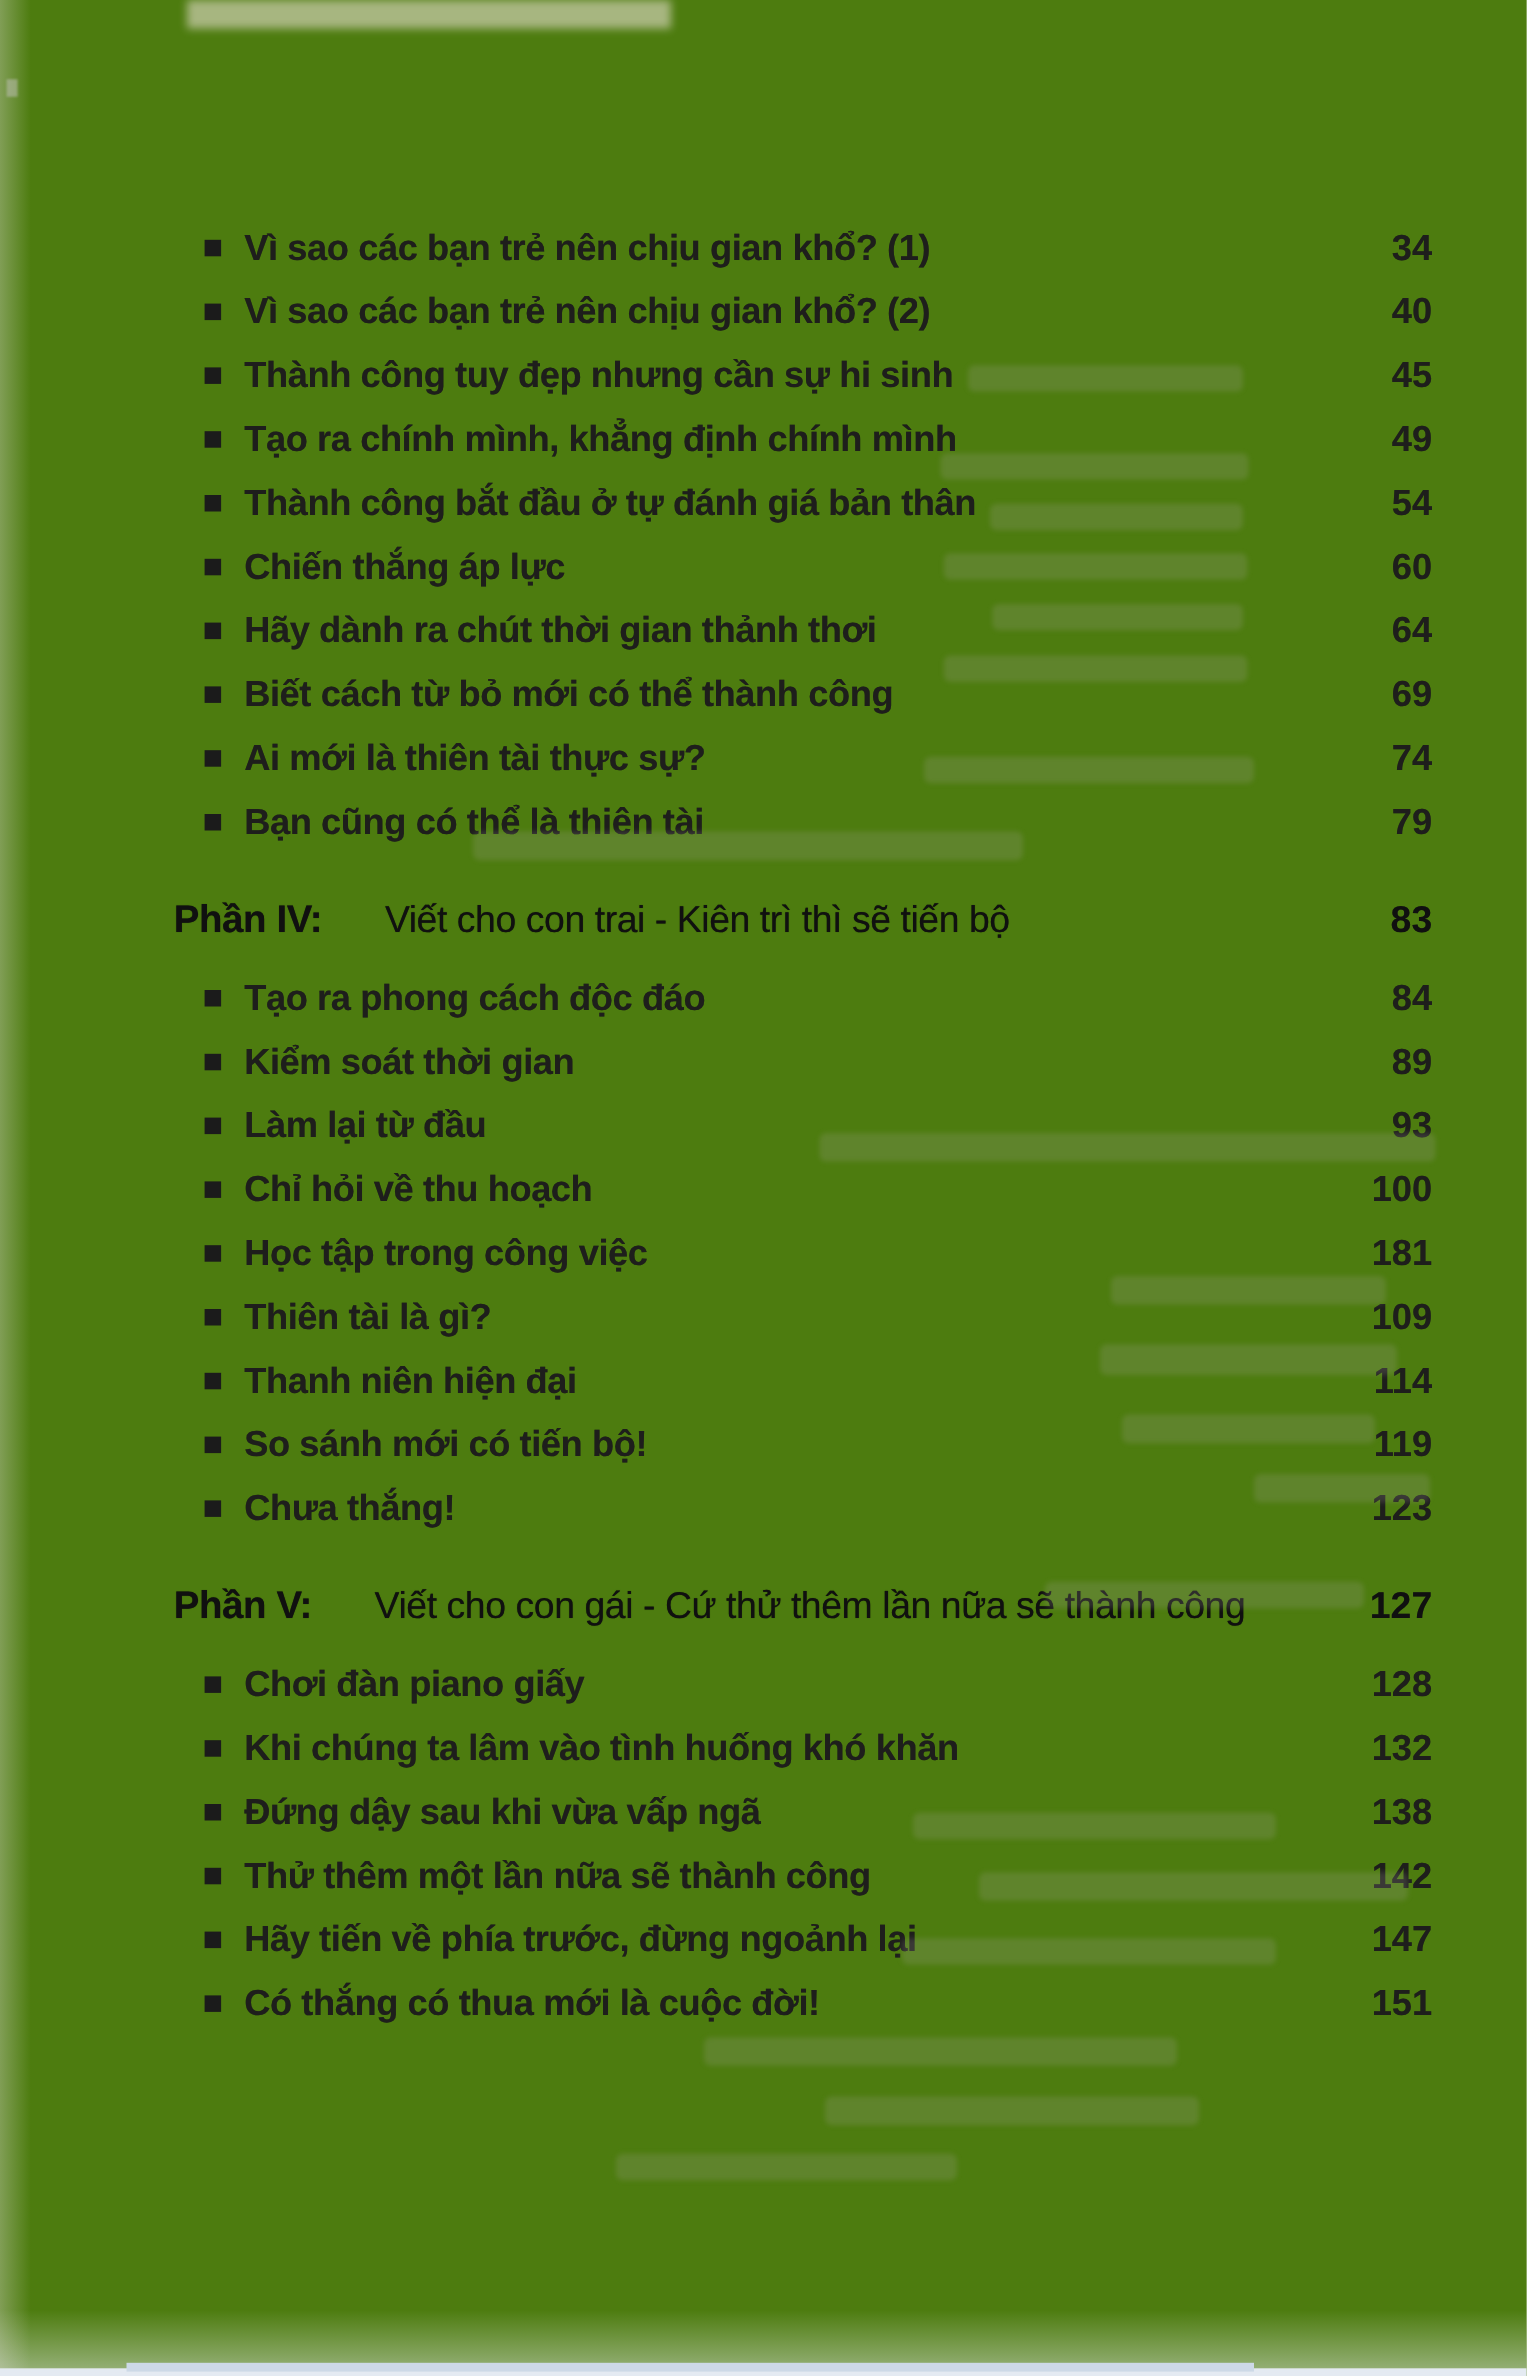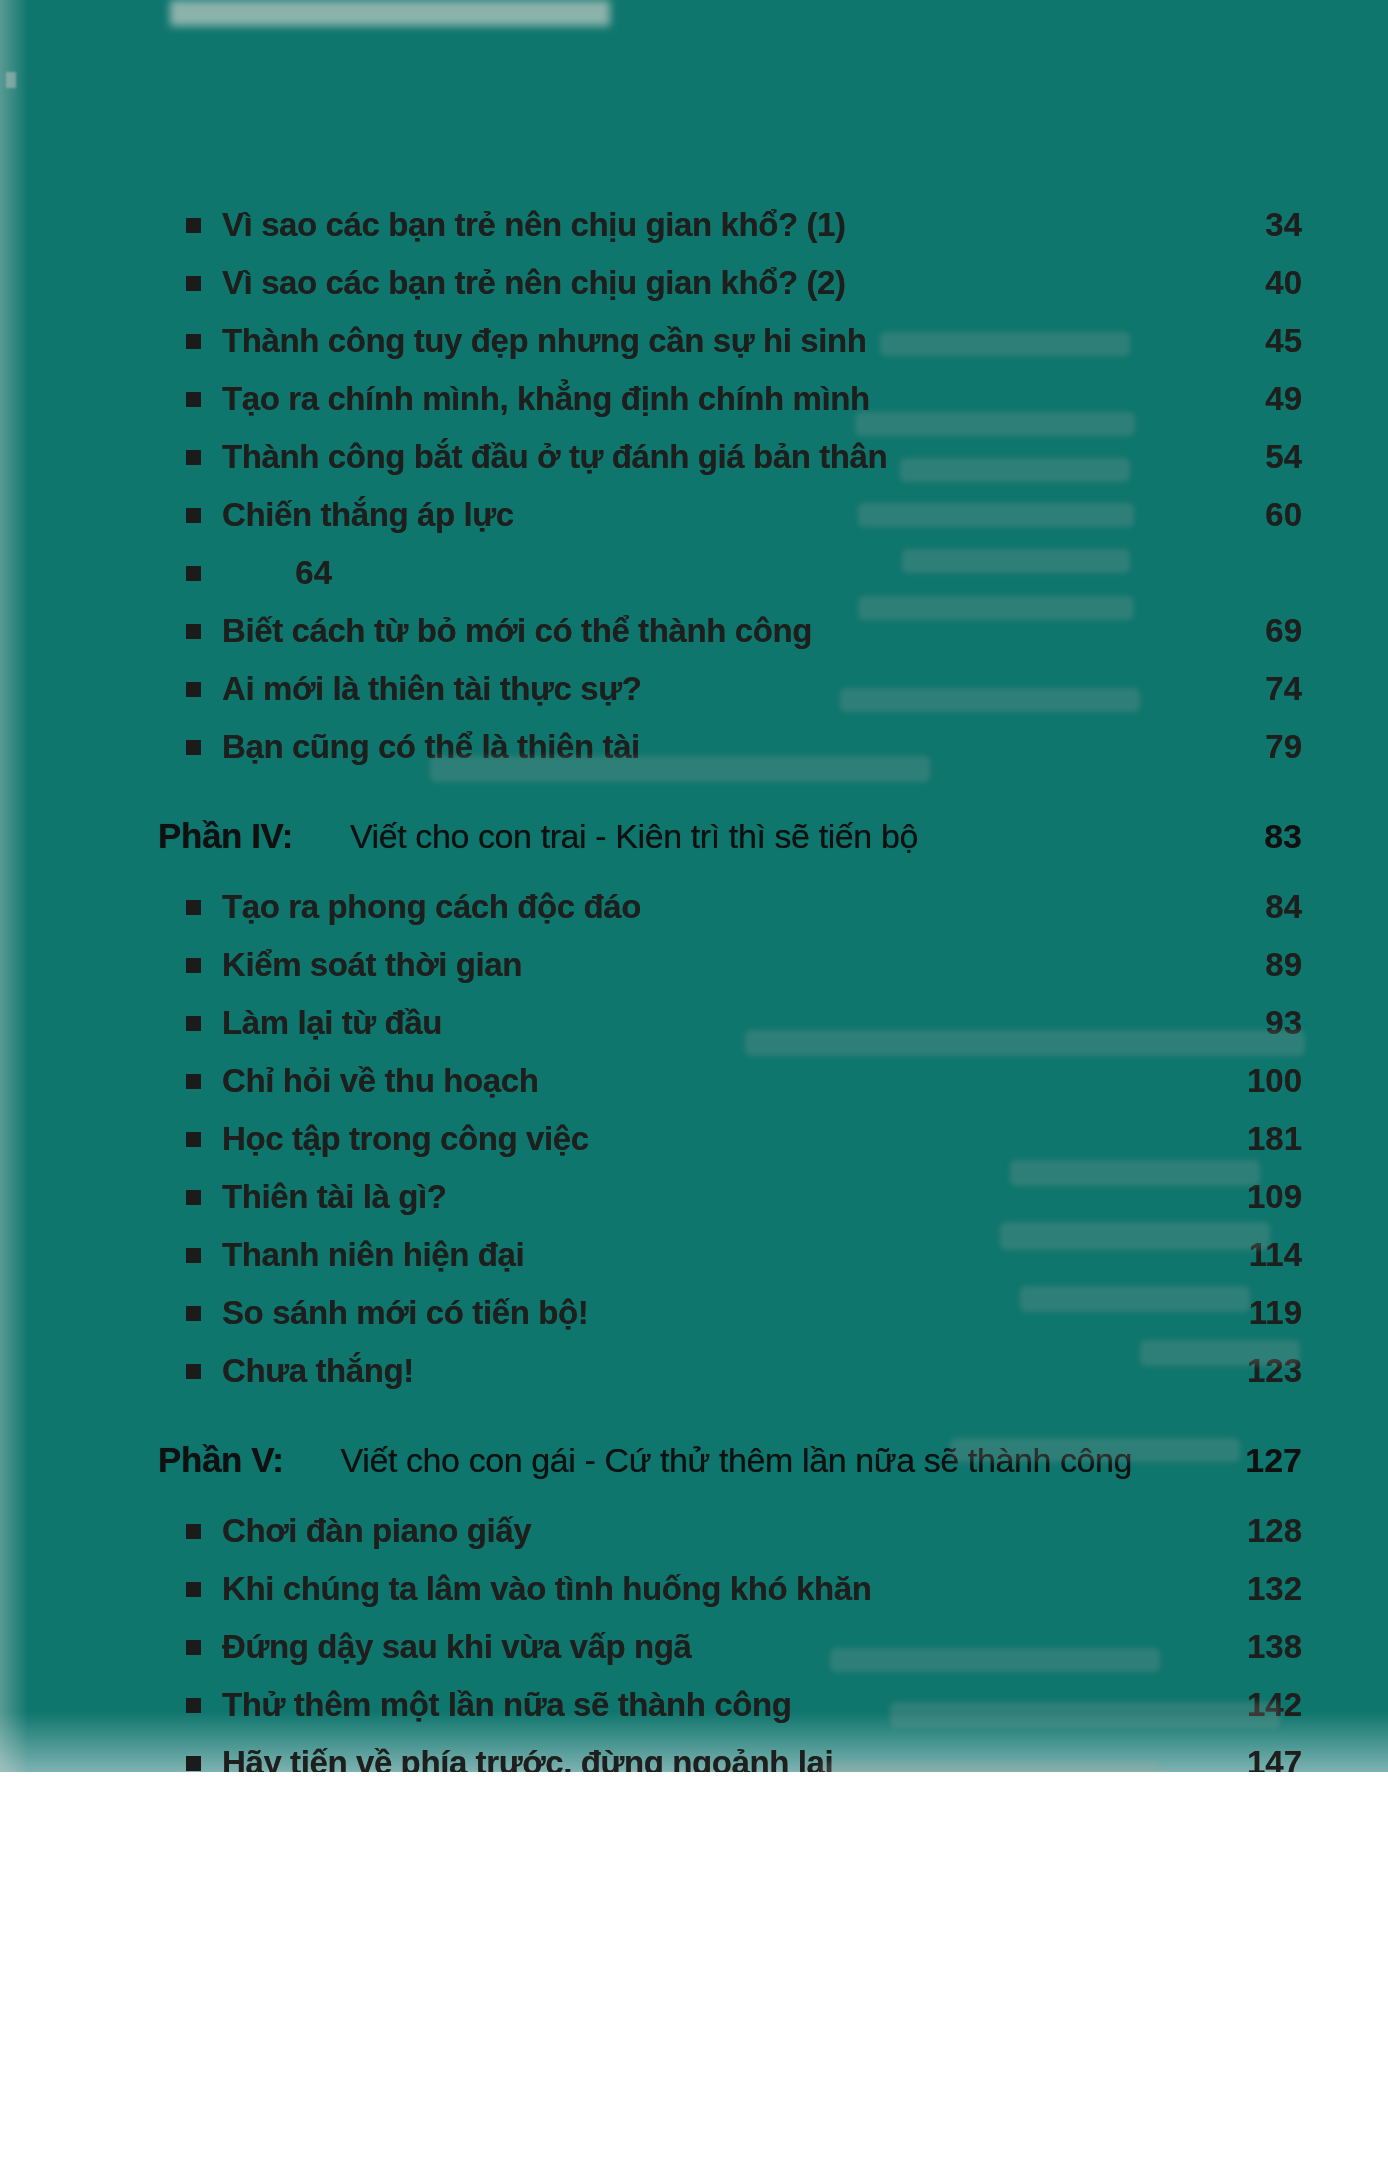--- a/index.html
+++ b/index.html
@@ -1,19 +1,19 @@
 <!DOCTYPE html>
 <html><head>
 <meta charset="utf-8">
 <style>
   html,body{margin:0;padding:0;background:#ffffff;}
   .page{
     position:relative;
-    width:1388px;height:1772px;
-    background:#0f766e;
+    width:1388px;height:2160px;
+    background:#4d7c0f;
     overflow:hidden;
     font-family:"Liberation Sans","DejaVu Sans",sans-serif;
   }
   
   .page::before{
     content:"";position:absolute;inset:0;pointer-events:none;
     background:
       linear-gradient(90deg, rgba(225,222,218,0.35) 0, rgba(255,255,255,0) 28px),
       linear-gradient(0deg, rgba(235,238,243,0.5) 0, rgba(255,255,255,0) 60px);
   }
@@ -105,20 +105,21 @@
       <span class="label">Thành công bắt đầu ở tự đánh giá bản thân</span>
       <span class="pagenum">54</span>
     </div>
     <div class="row item">
       <span class="bullet"></span>
       <span class="label">Chiến thắng áp lực</span>
       <span class="pagenum">60</span>
     </div>
     <div class="row item">
       <span class="bullet"></span>
+      <span class="label">Hãy dành ra chút thời gian thảnh thơi</span>
       <span class="pagenum">64</span>
     </div>
     <div class="row item">
       <span class="bullet"></span>
       <span class="label">Biết cách từ bỏ mới có thể thành công</span>
       <span class="pagenum">69</span>
     </div>
     <div class="row item">
       <span class="bullet"></span>
       <span class="label">Ai mới là thiên tài thực sự?</span>

